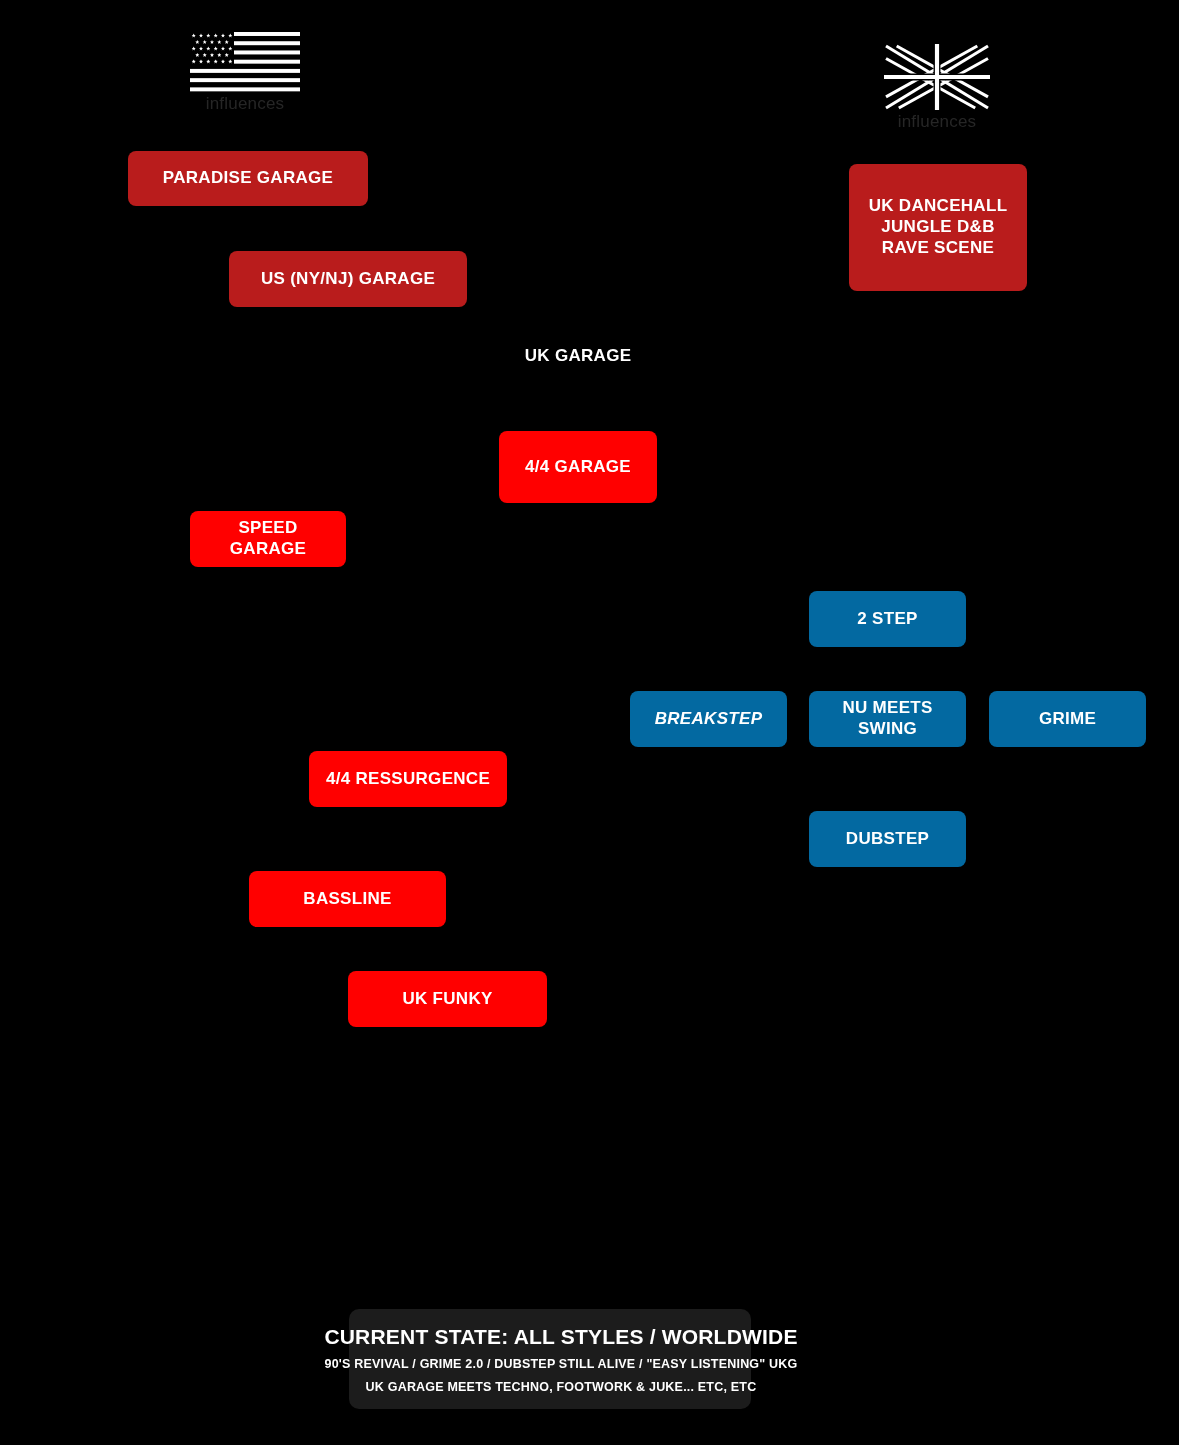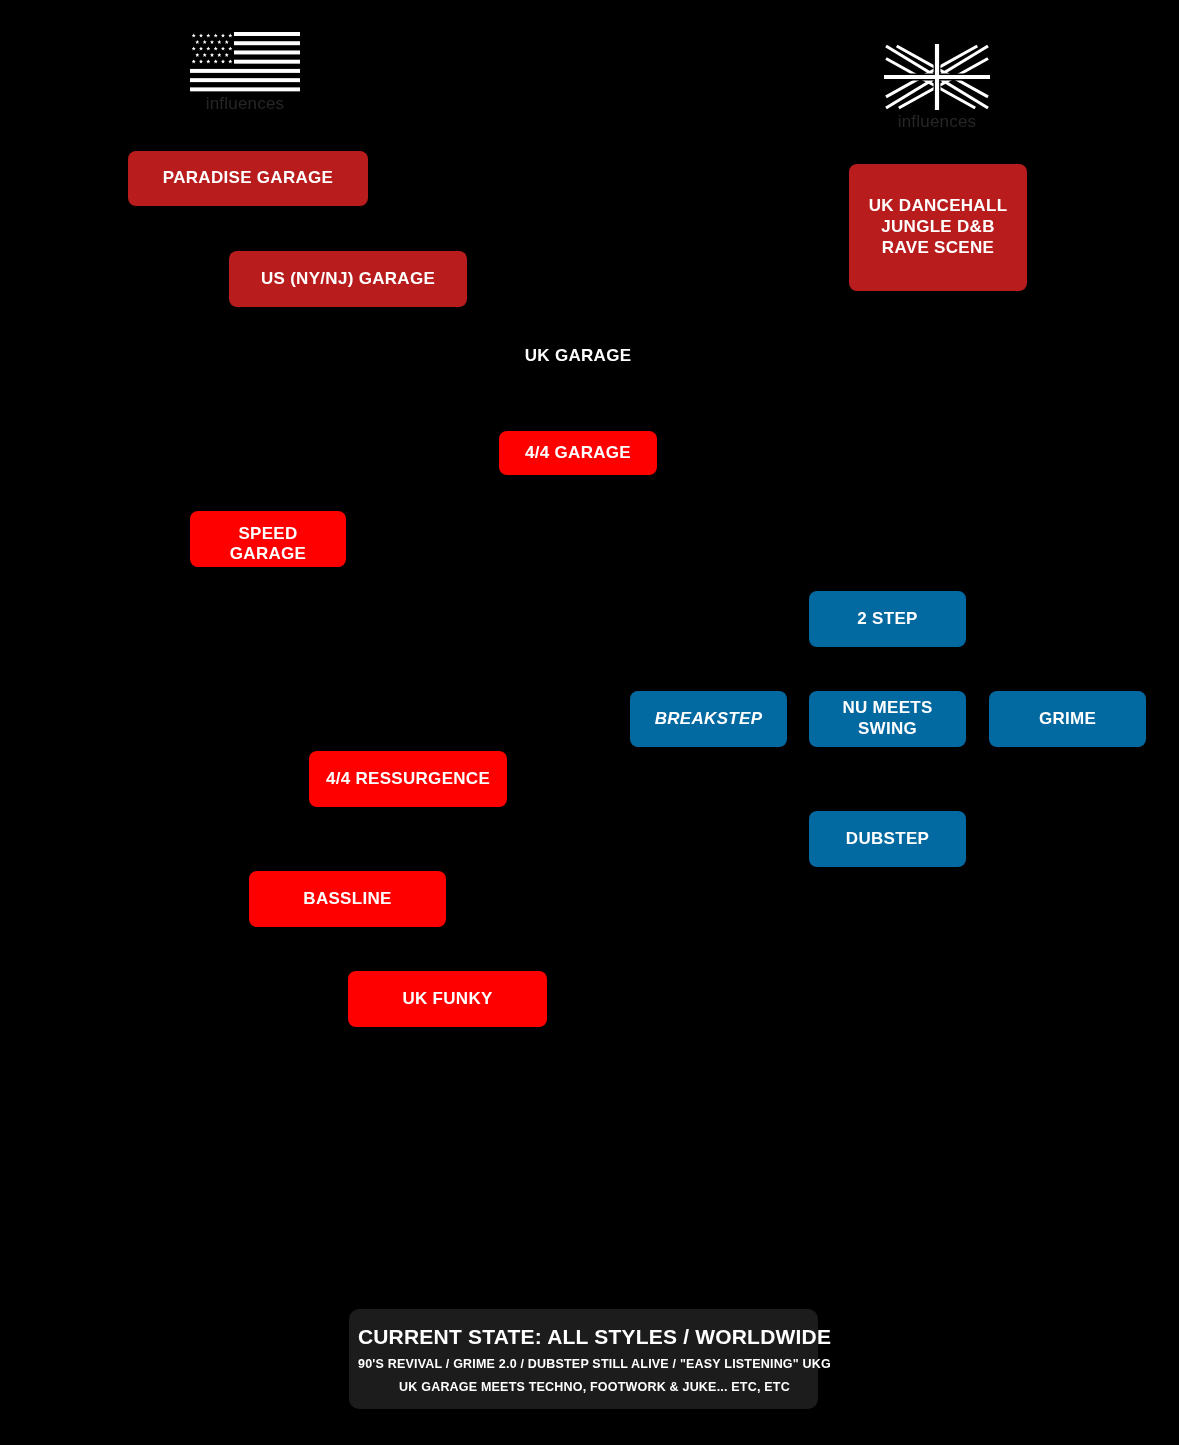--- a/index.html
+++ b/index.html
@@ -173,24 +173,24 @@
         <span style="white-space: pre-line;">US (NY/NJ) GARAGE</span>
       </div>
       <div class="node node-gray" style="left: 849px; top: 164px; width: 178px; height: 127px; font-size: 17px;">
         <span style="white-space: pre-line;">UK DANCEHALL
 JUNGLE D&amp;B
 RAVE SCENE</span>
       </div>
       <div class="node node-plain" style="left: 498px; top: 340px; width: 160px; height: 32px; font-size: 17px;">
         <span style="white-space: pre-line;">UK GARAGE</span>
       </div>
-      <div class="node node-red" style="left: 499px; top: 431px; width: 158px; height: 44px; font-size: 17px;">
+      <div class="node node-red" style="left: 499px; top: 431px; width: 158px; height: 72px; font-size: 17px;">
         <span style="white-space: pre-line;">4/4 GARAGE</span>
       </div>
-      <div class="node node-red" style="left: 190px; top: 511px; width: 156px; height: 56px; font-size: 17px; align-items: flex-end;">
+      <div class="node node-red" style="left: 190px; top: 511px; width: 156px; height: 56px; font-size: 17px;">
         <span style="white-space: pre-line;">SPEED GARAGE</span>
       </div>
       <div class="node node-blue" style="left: 809px; top: 591px; width: 157px; height: 56px; font-size: 17px;">
         <span style="white-space: pre-line;">2 STEP</span>
       </div>
       <div class="node node-blue" style="left: 630px; top: 691px; width: 157px; height: 56px; font-size: 17px; font-style: italic;">
         <span style="white-space: pre-line;">BREAKSTEP</span>
       </div>
       <div class="node node-blue" style="left: 809px; top: 691px; width: 157px; height: 56px; font-size: 17px;">
         <span style="white-space: pre-line;">NU MEETS SWING</span>
@@ -205,18 +205,18 @@
         <span style="white-space: pre-line;">DUBSTEP</span>
       </div>
       <div class="node node-red" style="left: 249px; top: 871px; width: 197px; height: 56px; font-size: 17px;">
         <span style="white-space: pre-line;">BASSLINE</span>
       </div>
       <div class="node node-red" style="left: 348px; top: 971px; width: 199px; height: 56px; font-size: 17px;">
         <span style="white-space: pre-line;">UK FUNKY</span>
       </div>
     </div>
 
-  <div class="summary" id="summary-card" style="left: 349px; top: 1309px; width: 469px; height: 100px; padding-left: 40px;">
+  <div class="summary" id="summary-card" style="left: 349px; top: 1309px; width: 402px; height: 100px; padding-left: 40px;">
     <div class="summary-title">CURRENT STATE: ALL STYLES / WORLDWIDE</div>
     <div class="summary-line">90'S REVIVAL / GRIME 2.0 / DUBSTEP STILL ALIVE / "EASY LISTENING" UKG</div>
     <div class="summary-line second">UK GARAGE MEETS TECHNO, FOOTWORK &amp; JUKE... ETC, ETC</div>
   </div>
 </div>
 
 </body></html>

